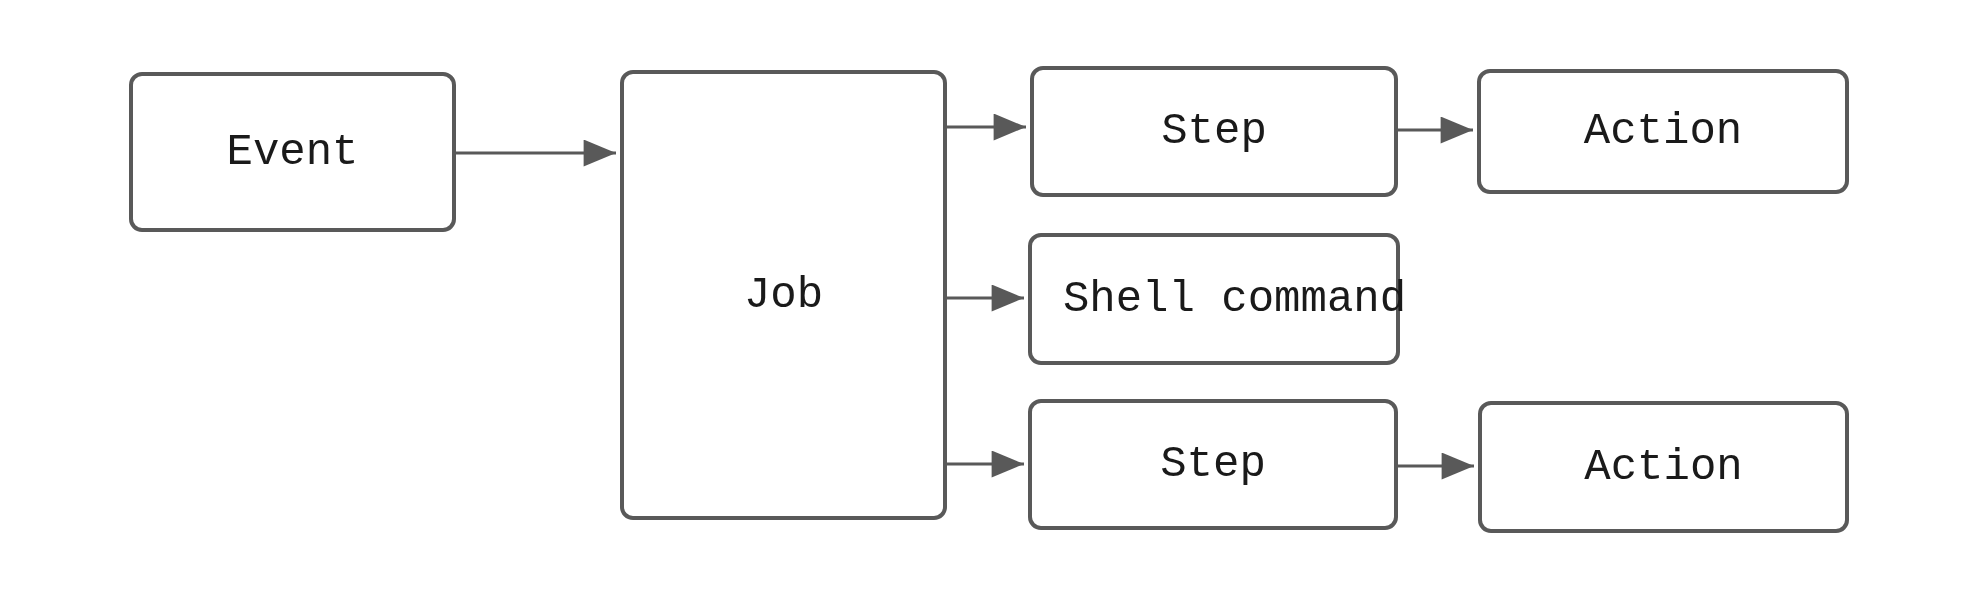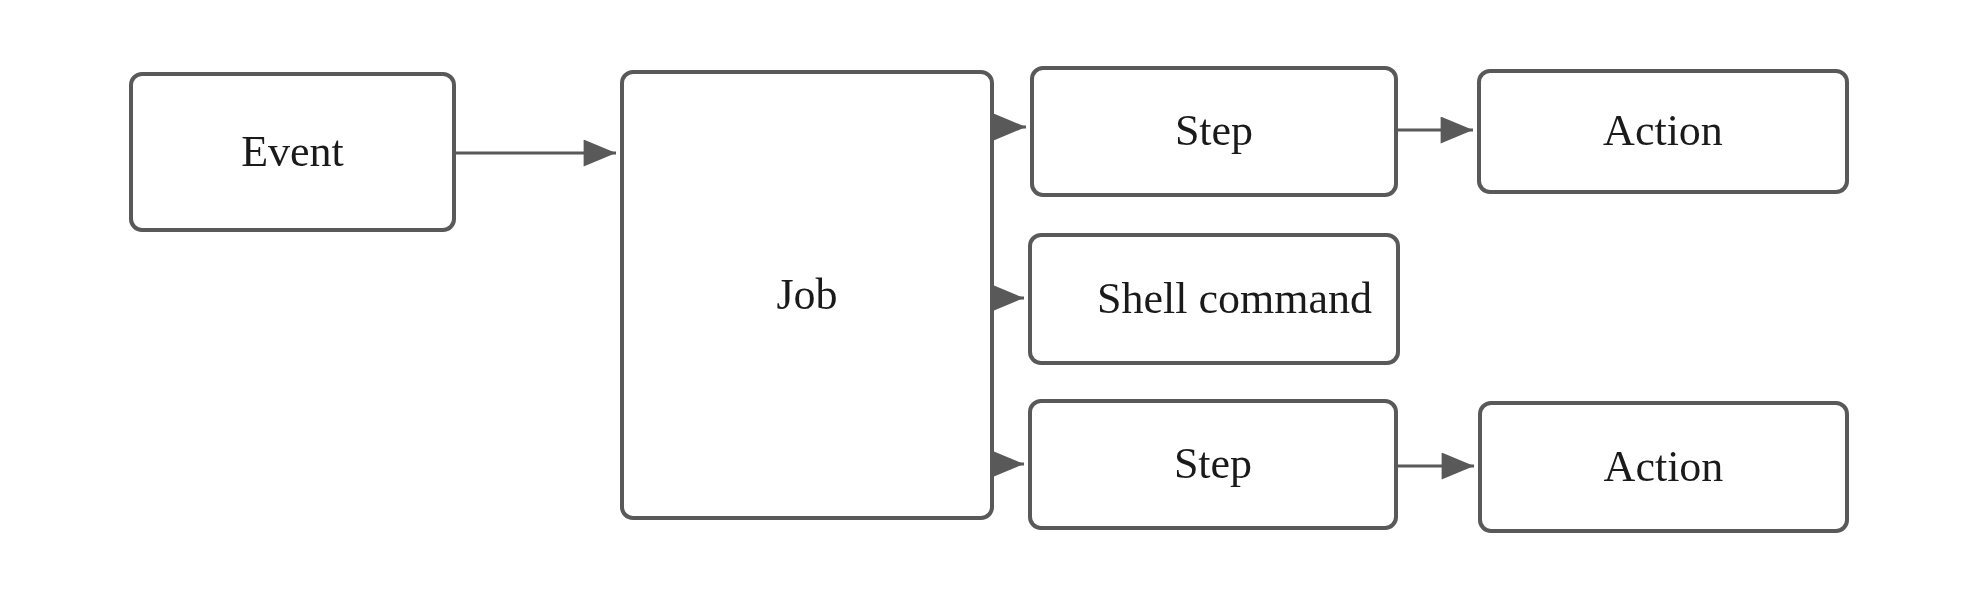--- a/index.html
+++ b/index.html
@@ -6,21 +6,21 @@
     margin: 0;
     padding: 0;
     background: #ffffff;
   }
   .canvas {
     position: relative;
     width: 1977px;
     height: 599px;
     background: #ffffff;
     overflow: hidden;
-    font-family: Liberation Serif, serif;
+    font-family: Liberation Mono, monospace;
   }
   .edges-layer {
     position: absolute;
     left: 0;
     top: 0;
     width: 1977px;
     height: 599px;
     pointer-events: none;
   }
   .node {
@@ -32,21 +32,21 @@
     display: flex;
     align-items: center;
     justify-content: center;
     color: #1a1a1a;
     font-size: 44px;
     line-height: 1.1;
     white-space: nowrap;
     text-align: center;
   }
   .node-event         { left: 129px; top: 72px;  width: 327px; height: 160px; }
-  .node-job           { left: 620px; top: 70px;  width: 374px; height: 450px; align-items: center; }
+  .node-job           { left: 620px; top: 70px;  width: 327px; height: 450px; align-items: center; }
   .node-step-top      { left: 1030px; top: 66px; width: 368px; height: 131px; }
   .node-action-top    { left: 1477px; top: 69px; width: 372px; height: 125px; }
   .node-shell-command { left: 1028px; top: 233px; width: 372px; height: 132px; padding-left: 41px; }
   .node-step-bottom   { left: 1028px; top: 399px; width: 370px; height: 131px; }
   .node-action-bottom { left: 1478px; top: 401px; width: 371px; height: 132px; }
   .edge {
     stroke: #595959;
     stroke-width: 3;
     fill: none;
   }

